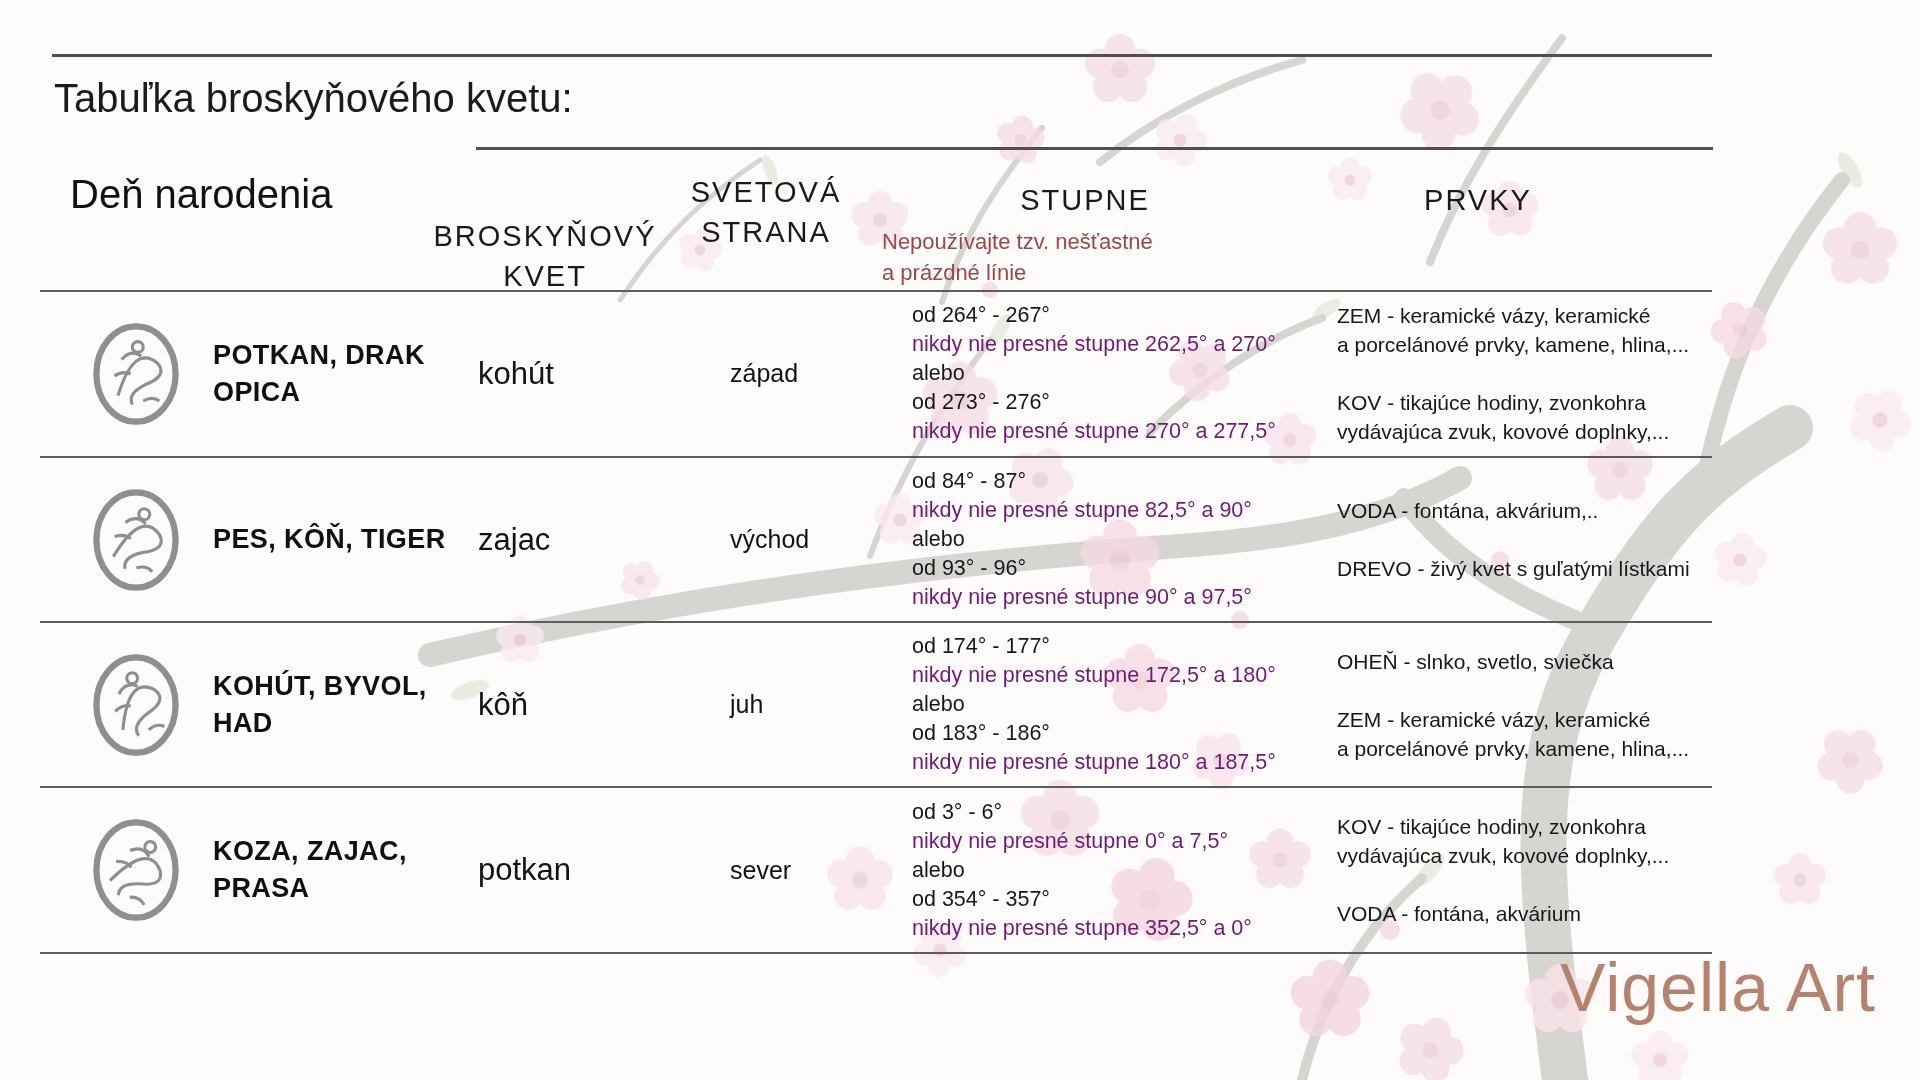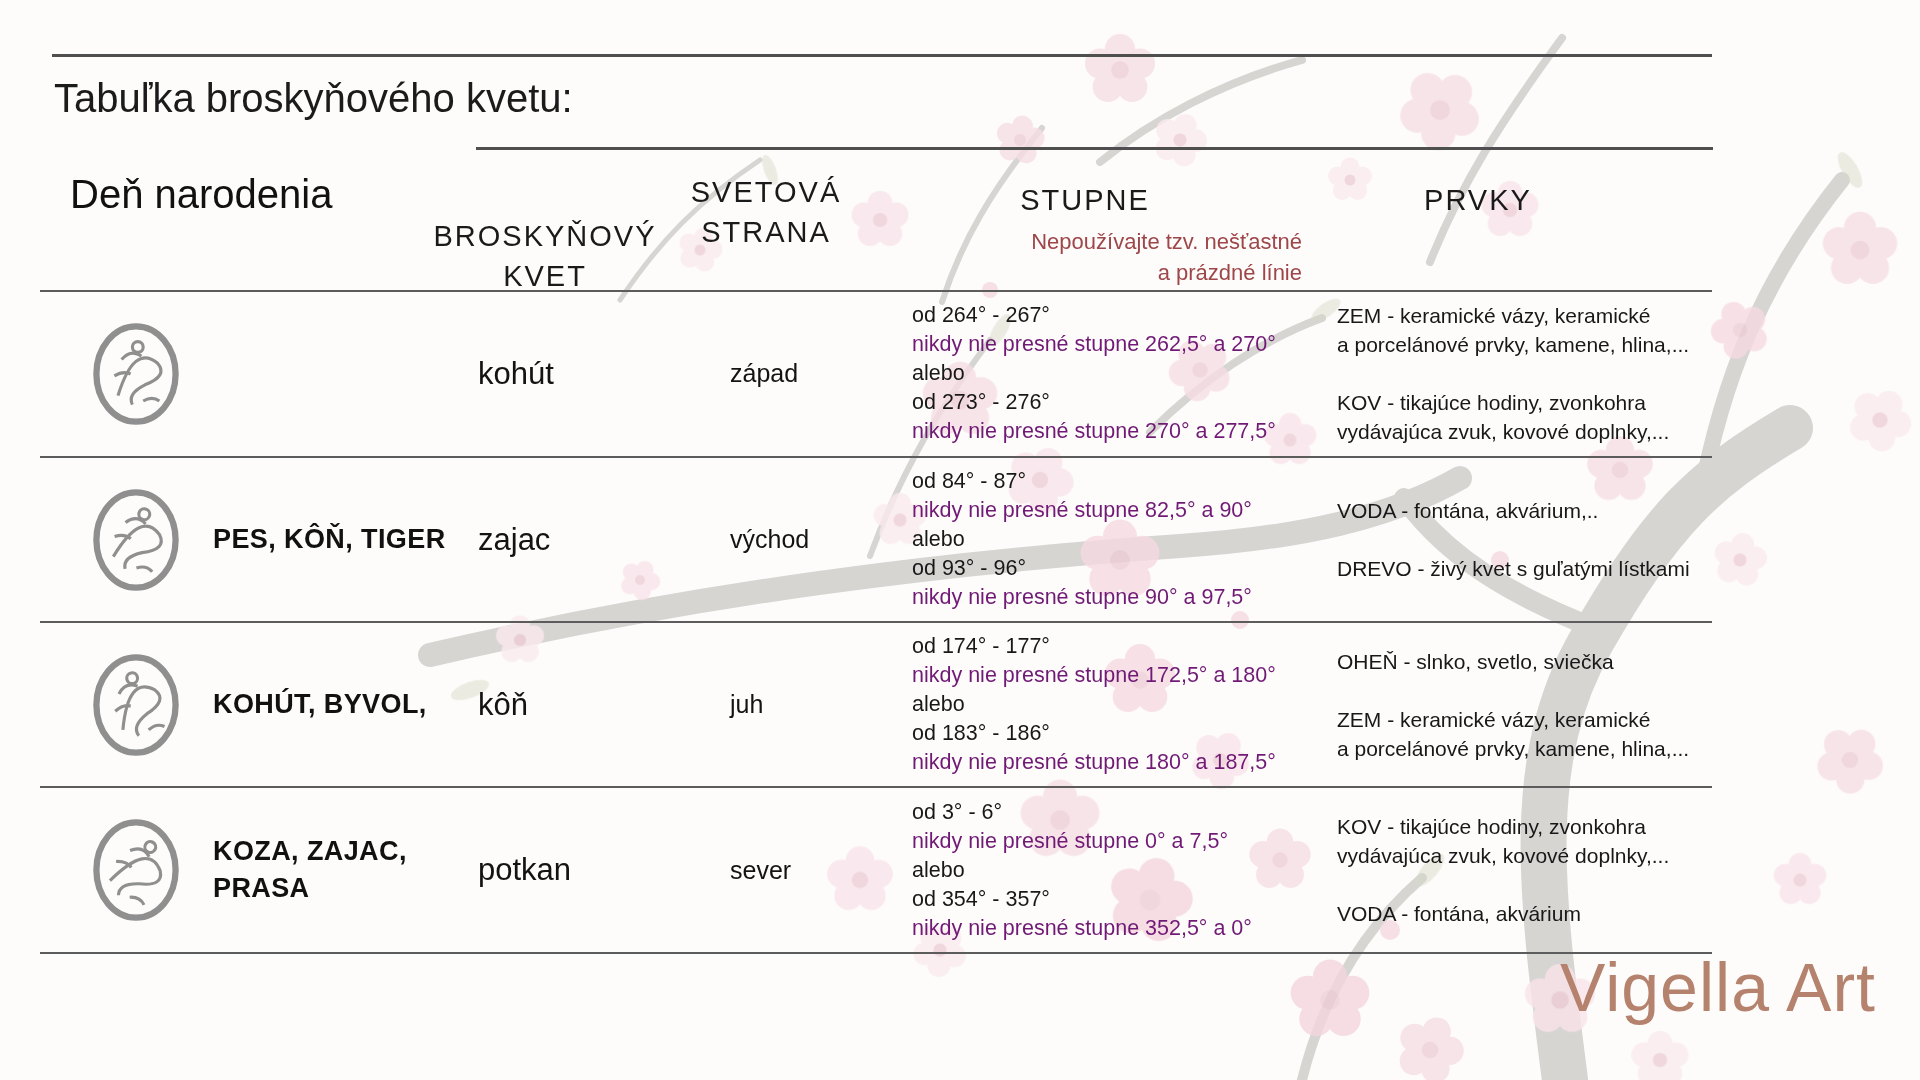--- a/index.html
+++ b/index.html
@@ -8,21 +8,21 @@
     background:#fdfcfb;color:#161616;
     font-family:"Liberation Sans",sans-serif;
   }
   .bg{position:absolute;inset:0;z-index:0;opacity:.38;pointer-events:none;}
   .layer{position:absolute;inset:0;z-index:1;}
   .hline{position:absolute;background:#5c5c5c;height:2px;}
   .hline.thick{height:3px;background:#4f4f4f;}
   .page-title{position:absolute;left:54px;top:76px;font-size:40px;color:#1b1b1b;}
   .dn-header{position:absolute;left:70px;top:172px;font-size:40px;font-weight:normal;color:#111;}
   .col-header{position:absolute;text-align:center;font-size:29px;letter-spacing:2px;line-height:40px;color:#1a1a1a;white-space:pre-line;}
-  .col-note{position:absolute;text-align:right;font-size:22px;line-height:31px;color:#9e4649;}
+  .col-note{position:absolute;text-align:left;font-size:22px;line-height:31px;color:#9e4649;}
   .row{position:absolute;left:0;width:1920px;height:165px;}
   .cell{position:absolute;top:0;height:100%;display:flex;flex-direction:column;justify-content:center;}
   .icon-cell{left:88px;width:96px;align-items:center;}
   .names-cell{left:213px;width:260px;font-size:27px;font-weight:bold;line-height:37px;letter-spacing:.4px;color:#111;}
   .kvet-cell{left:478px;width:230px;font-size:31px;color:#131313;}
   .strana-cell{left:730px;width:200px;font-size:25px;color:#131313;}
   .stupne-cell{left:912px;width:420px;font-size:21.5px;line-height:29px;color:#181818;}
   .stupne-cell .warn{color:#701a75;}
   .prvky-cell{left:1337px;width:400px;font-size:21px;line-height:29px;color:#181818;}
   .prvky-cell .group + .group{margin-top:29px;}
@@ -143,20 +143,24 @@
           <ellipse cx="50" cy="58" rx="44" ry="53" fill="none" stroke="#8f8f8f" stroke-width="7"></ellipse>
           <g fill="none" stroke="#8f8f8f" stroke-width="3.5">
             <path d="M30 82 Q48 24 74 46 Q86 60 60 70 Q40 80 46 92"></path>
             <path d="M34 42 Q44 30 56 38"></path>
             <path d="M26 60 Q36 54 44 58"></path>
             <circle cx="52" cy="28" r="6"></circle>
             <path d="M58 88 Q68 82 76 88"></path>
           </g>
         </svg>
       </div>
+      <div class="cell names-cell">
+        <div>POTKAN, DRAK</div>
+        <div>OPICA</div>
+      </div>
       <div class="cell kvet-cell">
         <div>kohút</div>
       </div>
       <div class="cell strana-cell">
         <div>západ</div>
       </div>
       <div class="cell stupne-cell">
         <div>od 264° - 267°</div>
         <div class="warn">nikdy nie presné stupne 262,5° a 270°</div>
         <div>alebo</div>
@@ -223,20 +227,21 @@
             <path d="M30 82 Q48 24 74 46 Q86 60 60 70 Q40 80 46 92"></path>
             <path d="M34 42 Q44 30 56 38"></path>
             <path d="M26 60 Q36 54 44 58"></path>
             <circle cx="52" cy="28" r="6"></circle>
             <path d="M58 88 Q68 82 76 88"></path>
           </g>
         </svg>
       </div>
       <div class="cell names-cell">
         <div>KOHÚT, BYVOL,</div>
+        <div>HAD</div>
       </div>
       <div class="cell kvet-cell">
         <div>kôň</div>
       </div>
       <div class="cell strana-cell">
         <div>juh</div>
       </div>
       <div class="cell stupne-cell">
         <div>od 174° - 177°</div>
         <div class="warn">nikdy nie presné stupne 172,5° a 180°</div>

